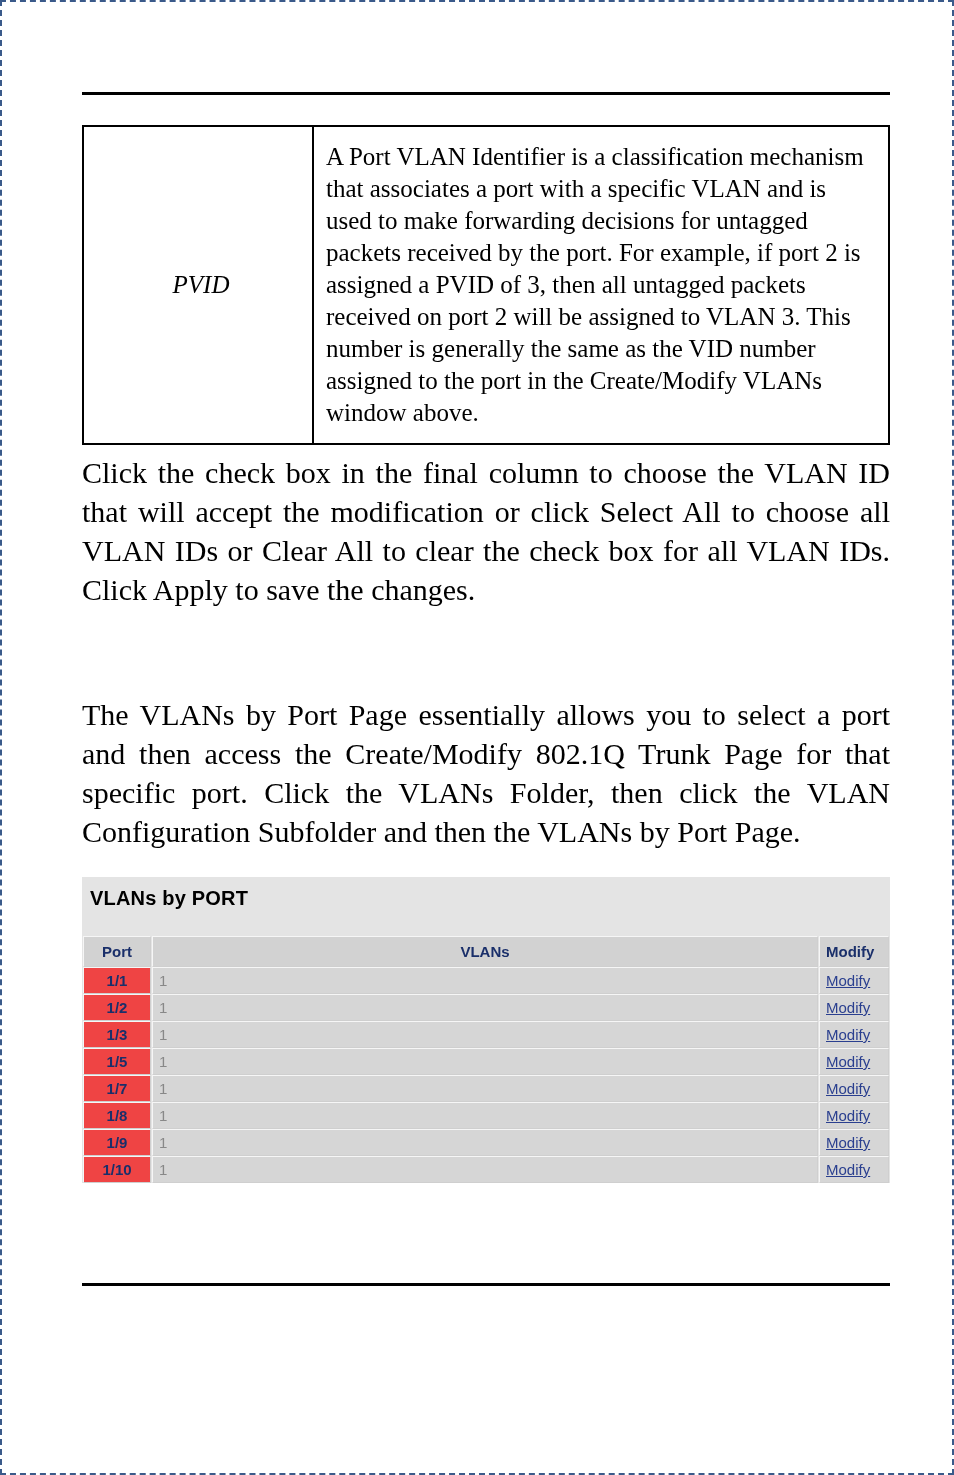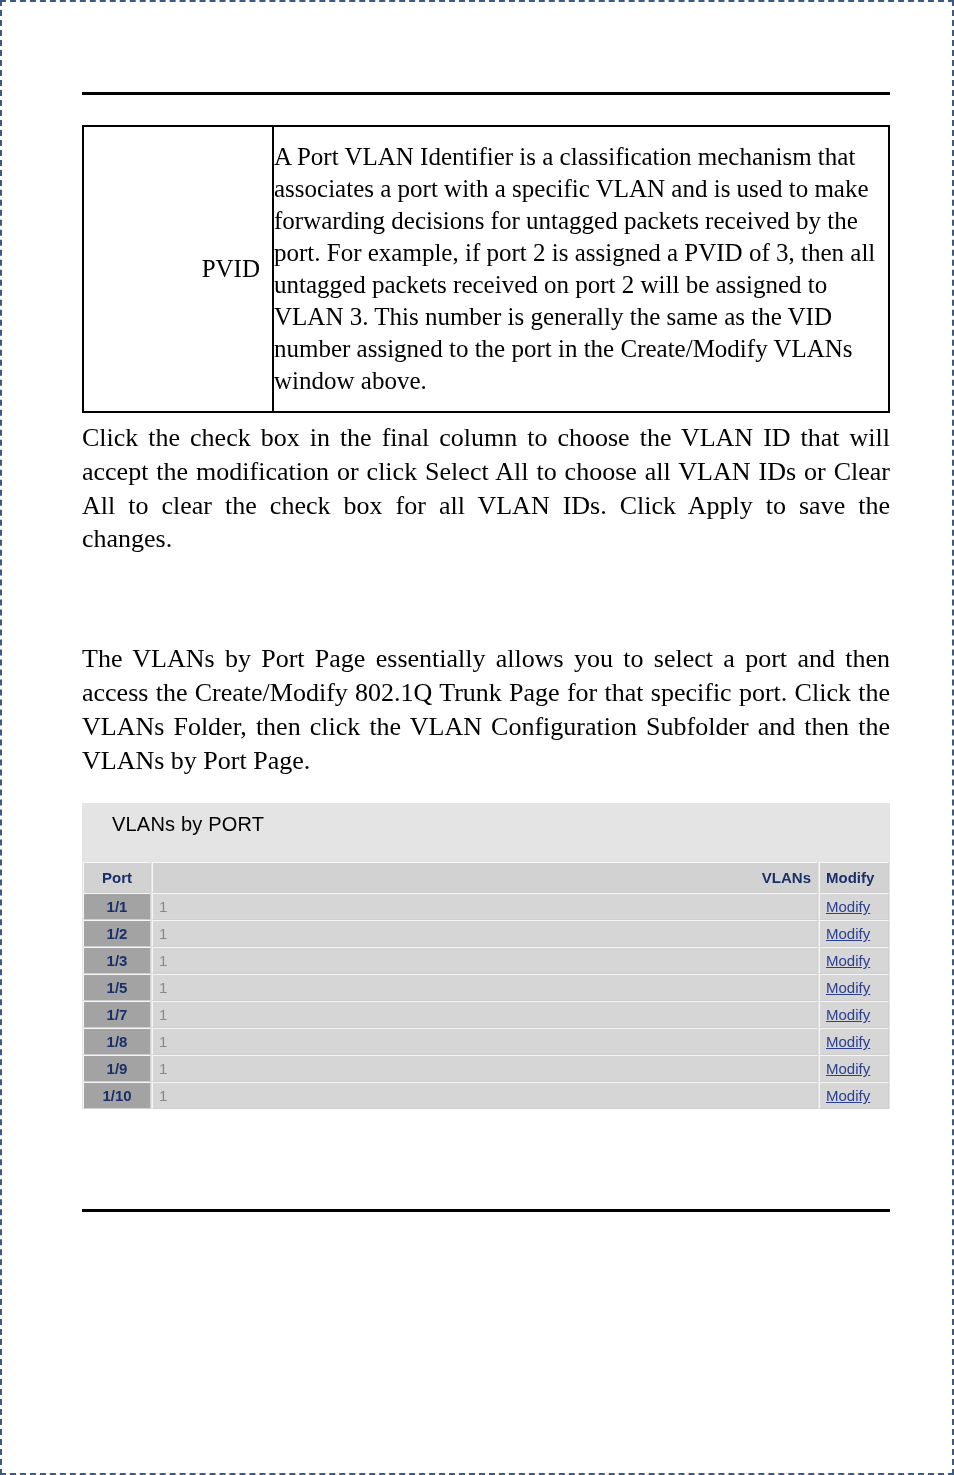--- a/index.html
+++ b/index.html
@@ -19,87 +19,87 @@
     border-top: 3px solid #000;
     margin-bottom: 30px;
   }
   .def-table {
     border-collapse: collapse;
     width: 100%;
     margin-bottom: 8px;
   }
   .def-table td {
     border: 2px solid #000;
-    padding: 14px 12px 14px 0;
+    padding: 14px 12px 14px 12px;
     vertical-align: middle;
     font-size: 25px;
     line-height: 1.28;
   }
   .def-term {
-    width: 190px;
+    width: 230px;
     font-family: Georgia, 'Times New Roman', serif;
     font-weight: normal;
-    text-align: right;
+    text-align: center;
     padding-left: 18px !important;
+    font-style: italic;
   }
   .def-desc {
     font-family: Georgia, 'Times New Roman', serif;
   }
   .para {
-    font-size: 26px;
+    font-size: 30px;
     line-height: 1.3;
     text-align: justify;
     margin-bottom: 26px;
   }
   .spacer-mid { height: 60px; }
   .screenshot {
     width: 100%;
     background: #e4e4e4;
     font-family: Tahoma, Arial, sans-serif;
   }
   .shot-title {
-    font-weight: normal;
+    font-weight: bold;
     font-size: 20px;
     padding: 10px 8px 26px 8px;
     color: #000;
     letter-spacing: 0.2px;
-    margin-left: 22px;
   }
   .shot-table {
     width: 100%;
     border-collapse: separate;
     border-spacing: 1px 0;
     font-size: 15px;
     background: #e4e4e4;
   }
   .shot-th {
     background: #d2d2d2;
     color: #1a2f6a;
     font-weight: bold;
     padding: 6px 6px;
     border: 1px solid #cfcfcf;
     border-top: 1px solid #f6f6f6;
     border-left: 1px solid #f6f6f6;
-    text-align: right;
+    text-align: center;
   }
   .shot-th.port { width: 68px; text-align: center; }
   .shot-th.modify { width: 70px; text-align: left; }
   .shot-td {
     background: #d2d2d2;
     padding: 4px 6px;
     border: 1px solid #cfcfcf;
     border-top: 1px solid #f6f6f6;
     border-left: 1px solid #f6f6f6;
     color: #666;
   }
   .shot-td.port {
     color: #1a2f6a;
     font-weight: bold;
     text-align: center;
-    background: #a3a3a3;
+    background: #ef4444;
     width: 68px;
   }
   .shot-td.vlans {
     color: #888;
     background: #d6d6d6;
   }
   .shot-td.modify {
     width: 70px;
     text-align: left;
     background: #d6d6d6;

